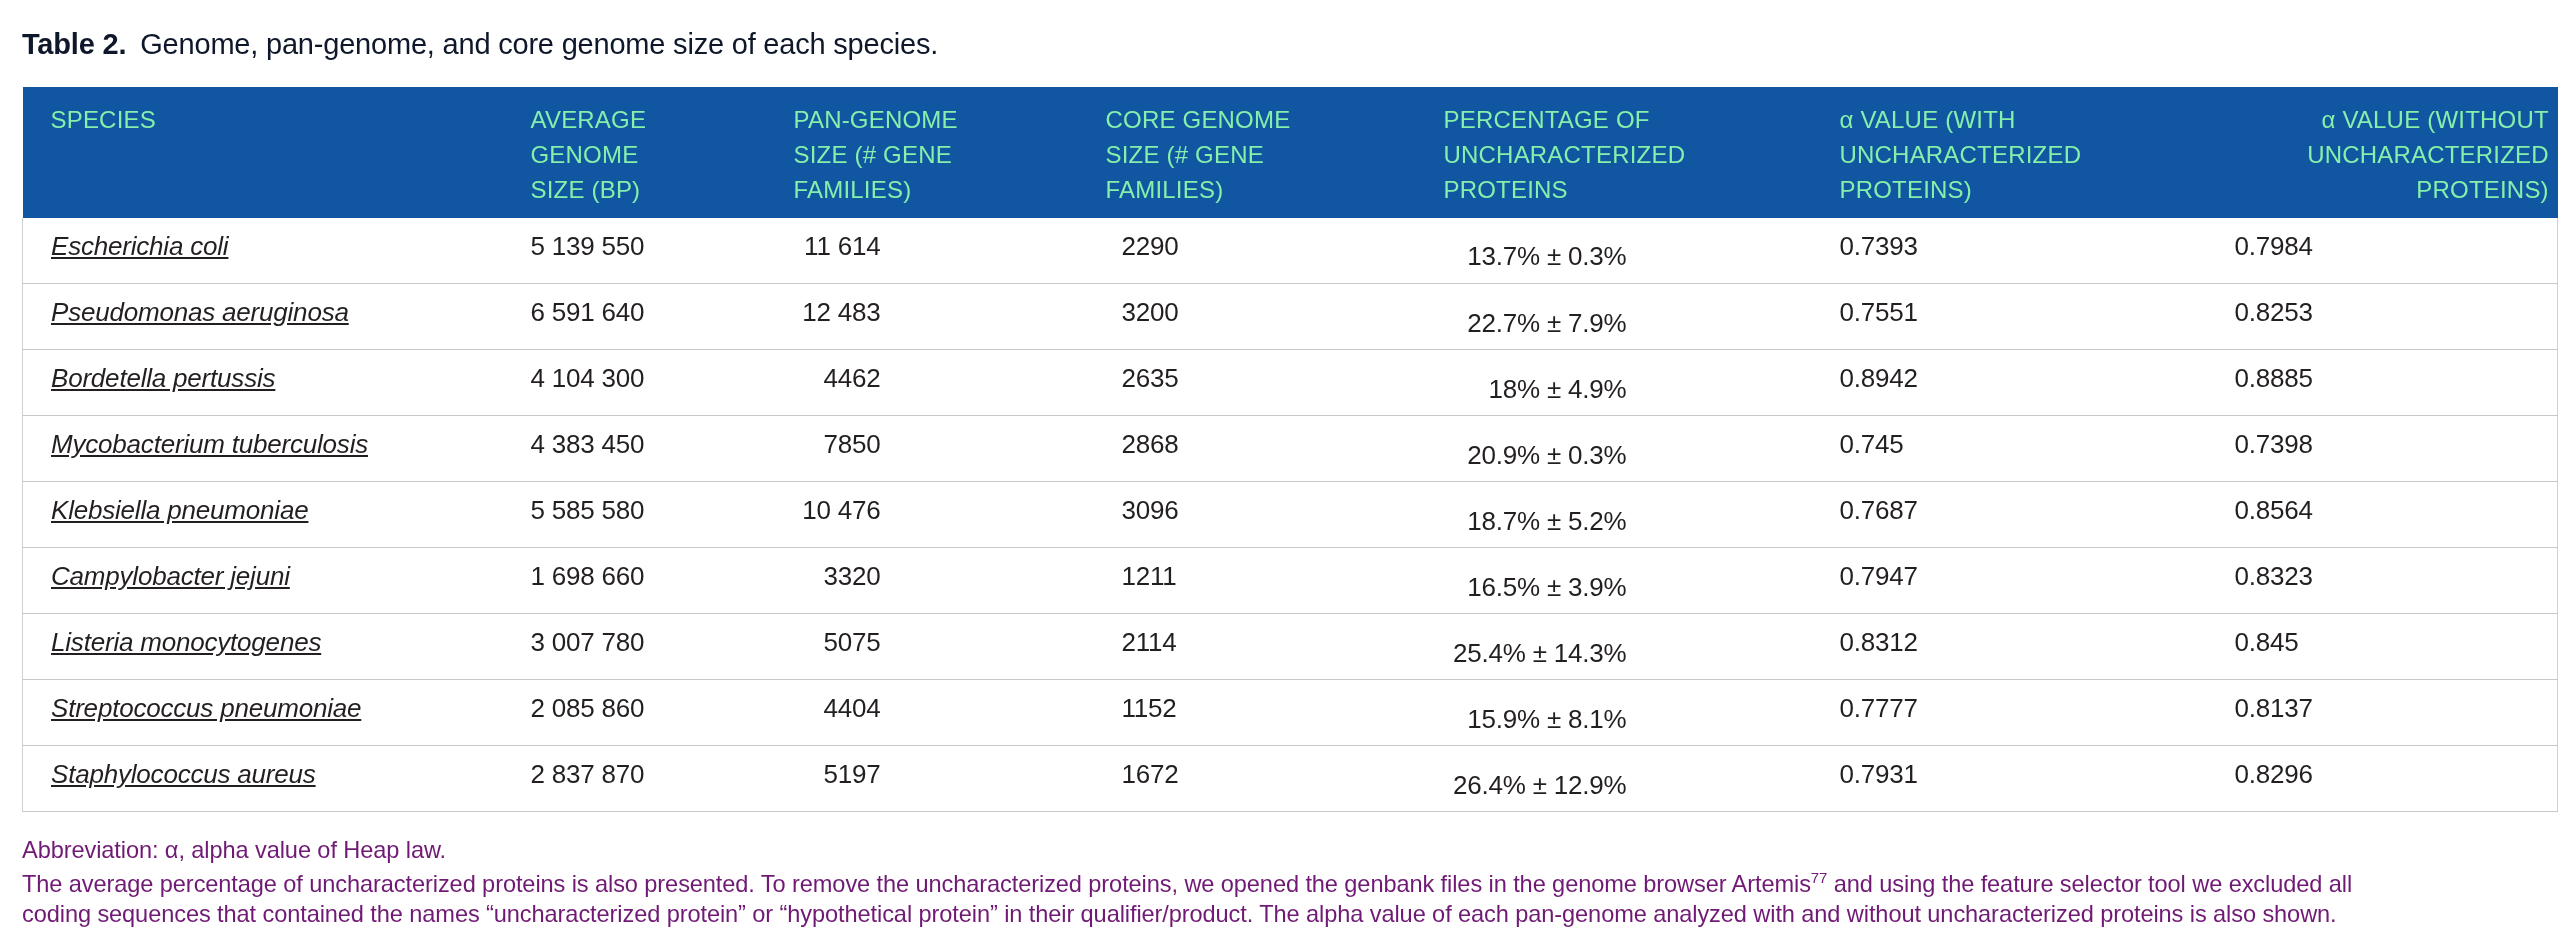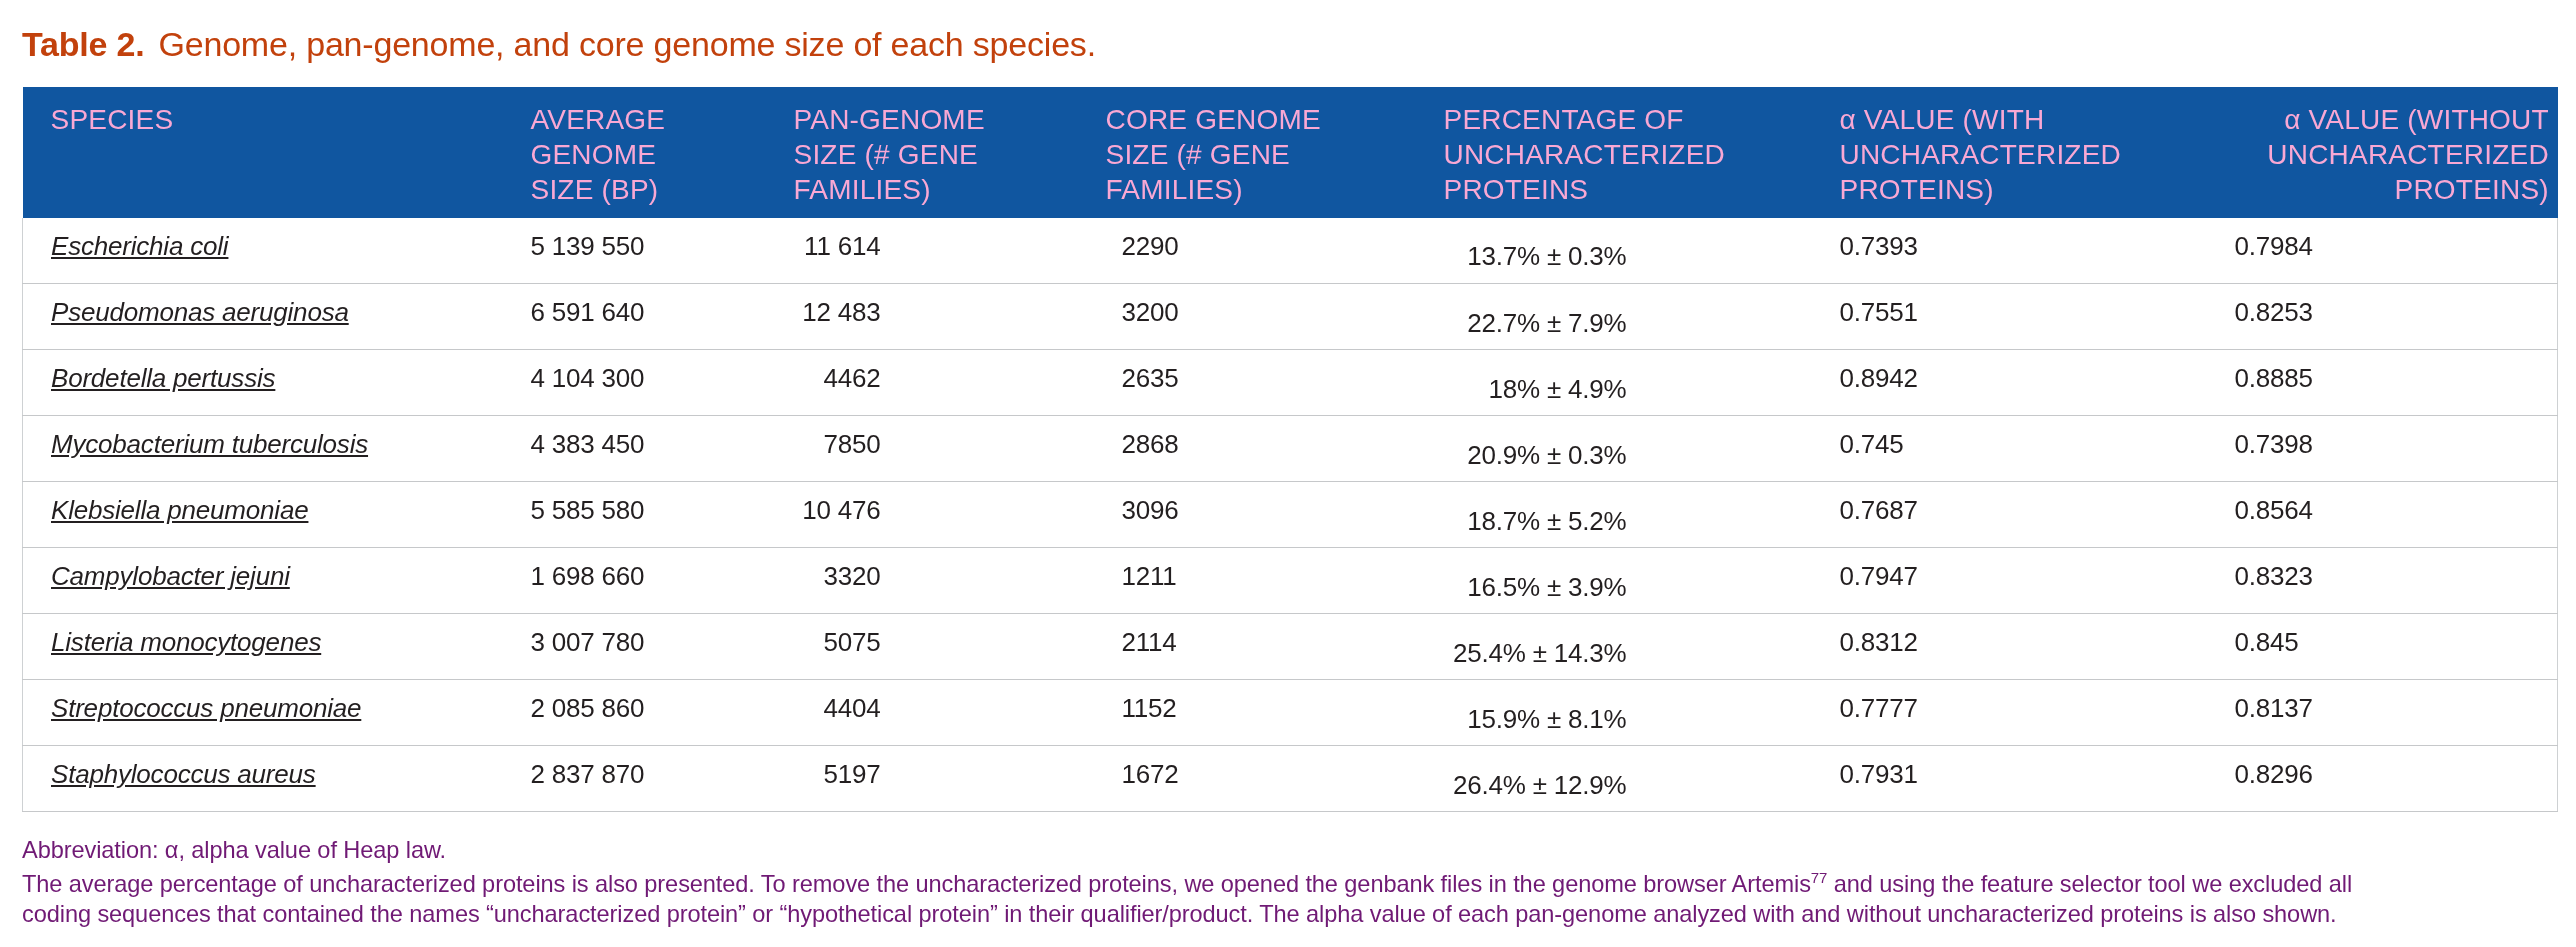--- a/index.html
+++ b/index.html
@@ -11,43 +11,43 @@
     position: relative;
     width: 2576px;
     height: 948px;
     background: #ffffff;
     font-family: "Liberation Sans", "DejaVu Sans", sans-serif;
     color: #231f20;
     overflow: hidden;
   }
   .caption {
     margin: 26px 0 0 22px;
-    font-size: 34px;
+    font-size: 29px;
     line-height: 37px;
-    color: #c2410c;
+    color: #0f172a;
     letter-spacing: -0.2px;
   }
   .caption .cap-label {
     font-weight: 700;
     margin-right: 14px;
   }
   table.gtable {
     margin: 23.6px 0 0 22px;
     border-collapse: collapse;
     table-layout: fixed;
     width: 2533px;
   }
   thead th {
     background: #1056a0;
-    color: #f9a8d4;
+    color: #86efac;
     height: 131px;
     box-sizing: border-box;
     vertical-align: top;
     padding: 15.7px 8.7px 0 0;
-    font-size: 28px;
+    font-size: 24px;
     line-height: 35px;
     font-weight: 400;
     text-align: left;
     white-space: pre-line;
     letter-spacing: 0.2px;
   }
   tbody td {
     box-sizing: border-box;
     height: 66px;
     vertical-align: top;

